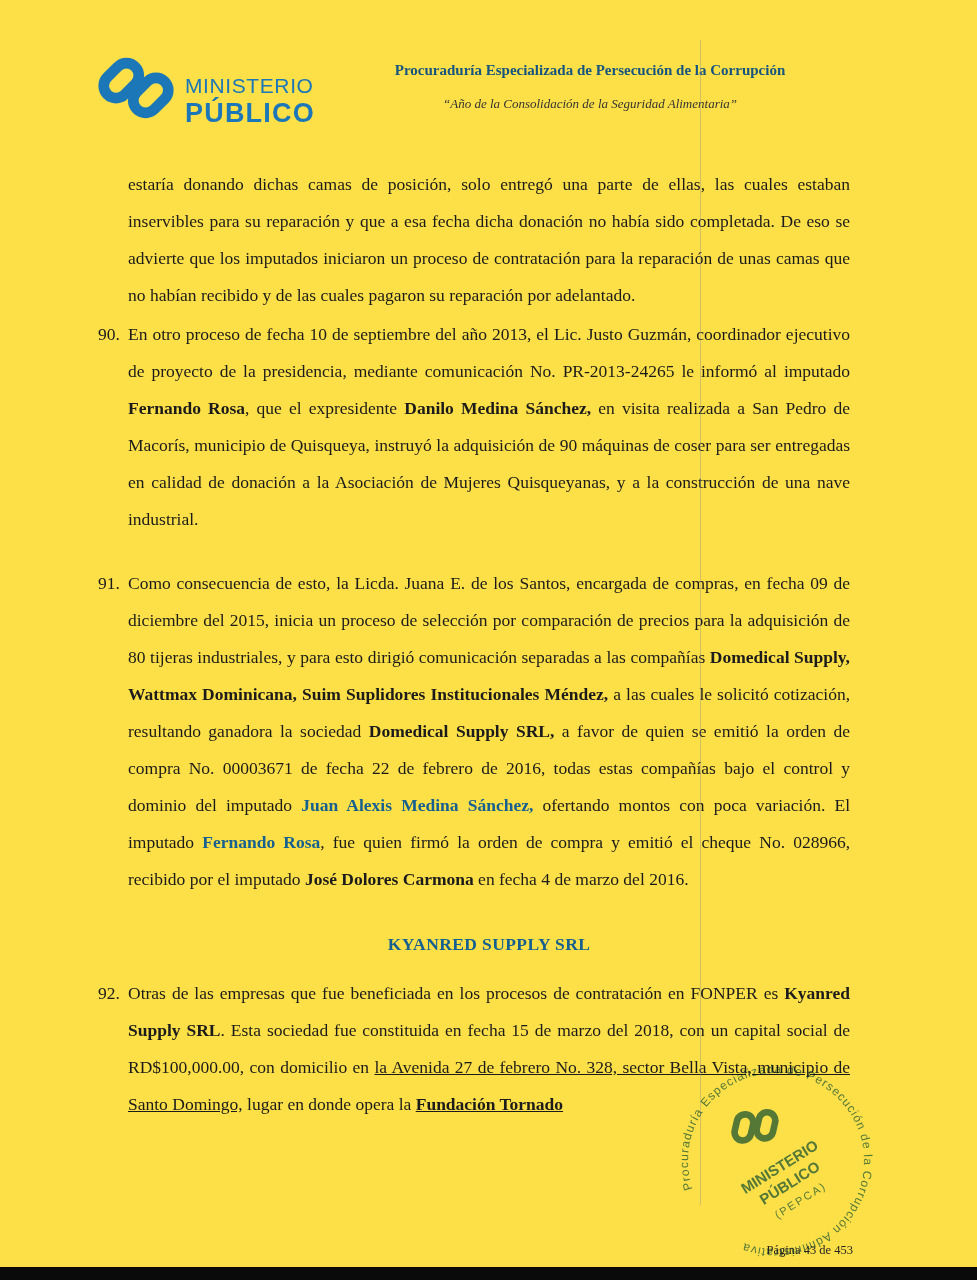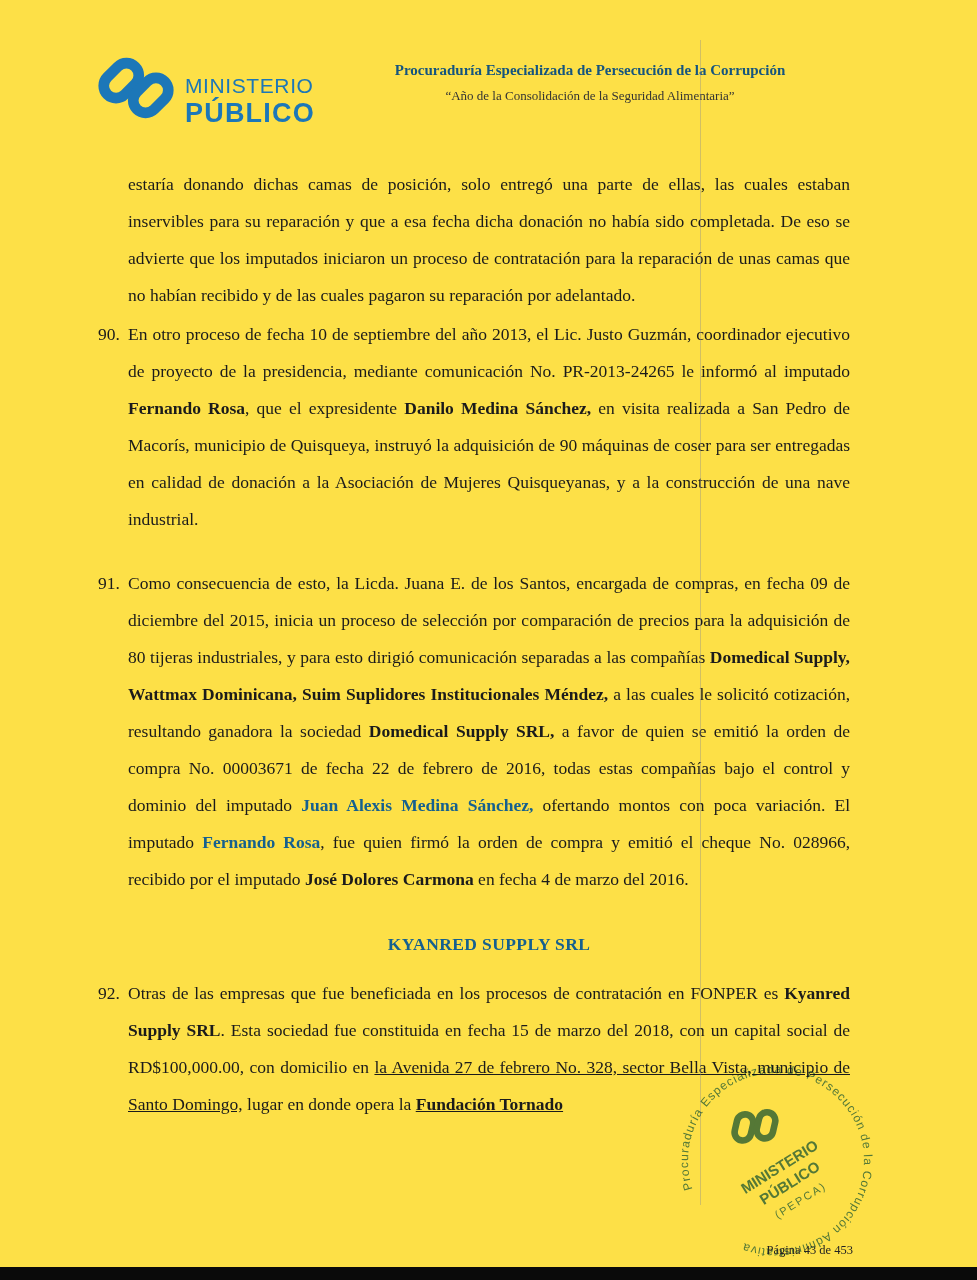--- a/index.html
+++ b/index.html
@@ -12,21 +12,21 @@
 
   
   .logo-group { position:absolute; left:95px; top:42px; display:flex; align-items:center; }
   .logo-knot { width:82px; height:92px; }
   .logo-text { margin-left:8px; font-family:"Liberation Sans", sans-serif; color:#1c77b8; padding-top:26px; }
   .logo-line1 { font-size:21px; font-weight:400; letter-spacing:0.6px; }
   .logo-line2 { font-size:27px; font-weight:700; letter-spacing:1.2px; }
 
   .header-title { position:absolute; left:335px; top:58px; width:510px; text-align:center; }
   .title-main { color:#14547f; font-weight:bold; font-size:15px; line-height:25px; }
-  .motto { margin-top:5px; font-size:13px; color:#333; }
+  .motto { margin-top:13px; font-size:13px; font-style:italic; color:#333; }
 
   
   .body-blocks {
     position:absolute; top:166px; left:128px; width:722px;
     font-size:17.5px; line-height:37px; text-align:justify;
   }
   .para { position:relative; }
   .para-num { position:absolute; left:-30px; top:0; }
   .bold { font-weight:bold; }
   .blue { color:#15608f; }

